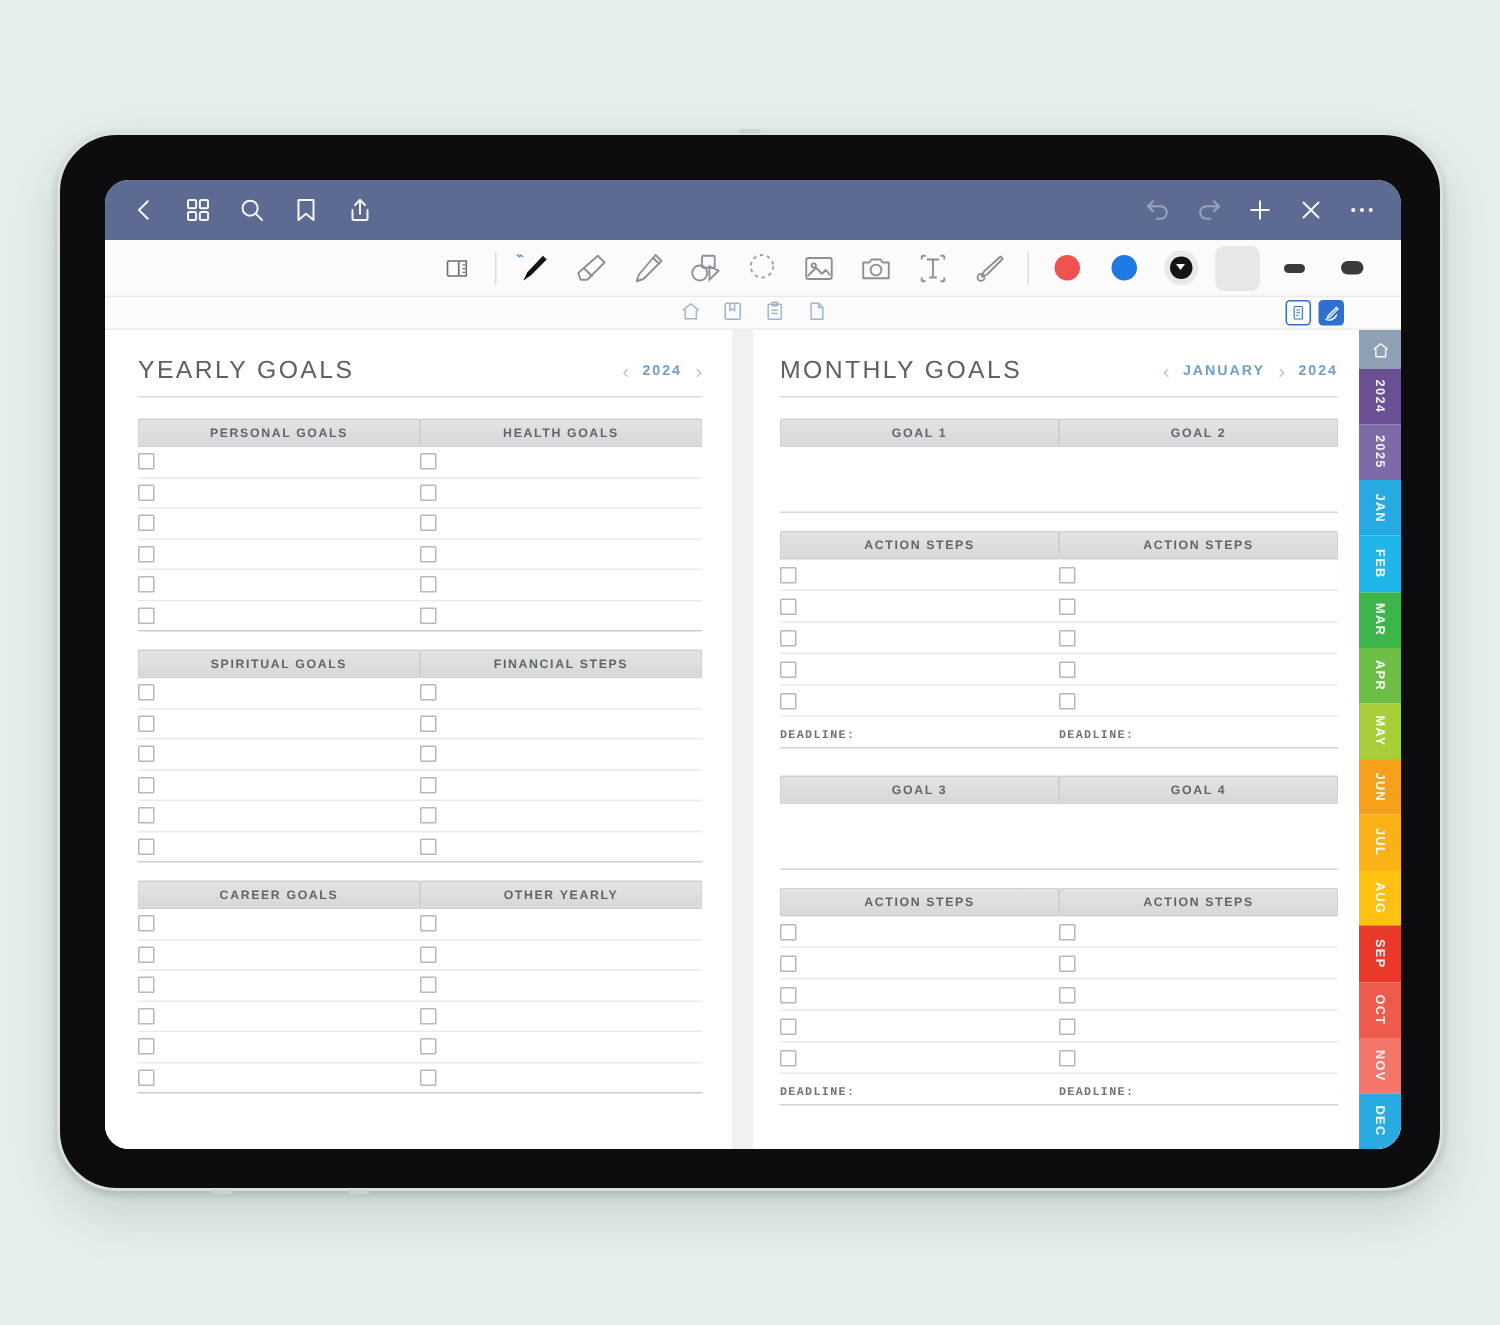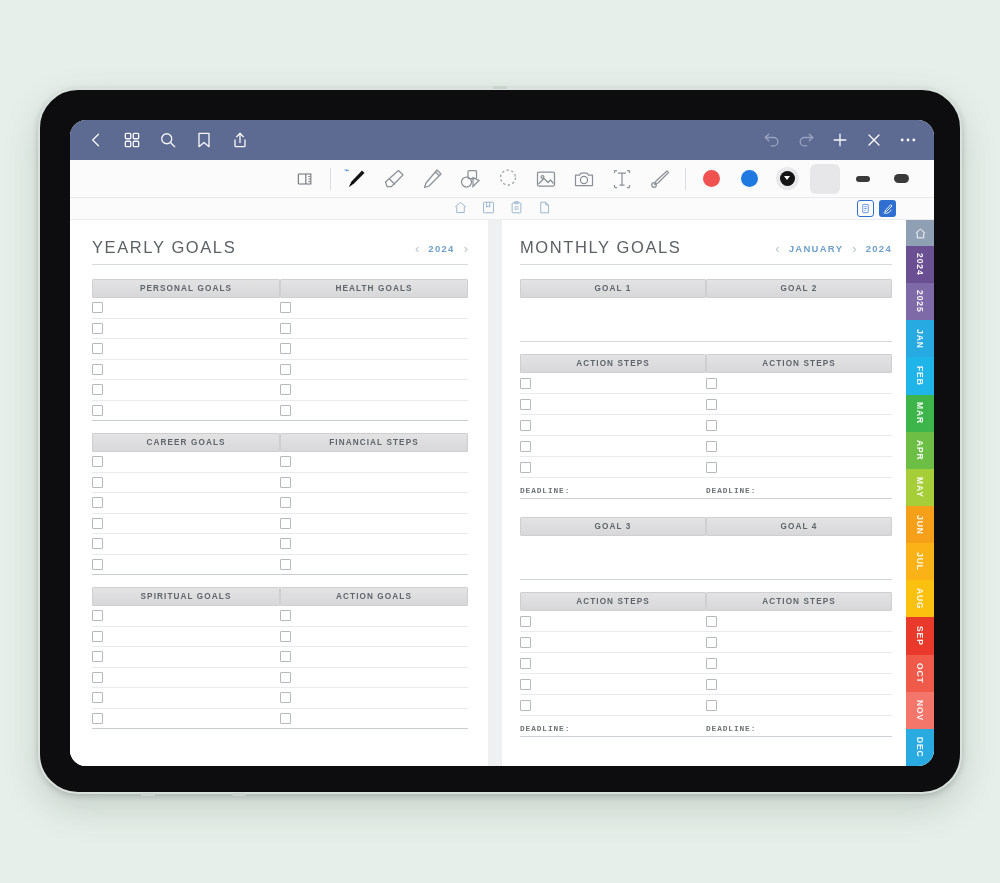--- a/index.html
+++ b/index.html
@@ -395,52 +395,52 @@
                       <span class="row-line"></span>
                     </div>
                   <div class="row">
                       <span class="cb"></span>
                       <span class="row-line"></span>
                     </div>
                 </div>
               </div>
               <div class="sec">
                 <div class="sec-head">
+                    <span>SPIRITUAL GOALS</span>
+                  </div>
+                <div>
+                  <div class="row">
+                      <span class="cb"></span>
+                      <span class="row-line"></span>
+                    </div>
+                  <div class="row">
+                      <span class="cb"></span>
+                      <span class="row-line"></span>
+                    </div>
+                  <div class="row">
+                      <span class="cb"></span>
+                      <span class="row-line"></span>
+                    </div>
+                  <div class="row">
+                      <span class="cb"></span>
+                      <span class="row-line"></span>
+                    </div>
+                  <div class="row">
+                      <span class="cb"></span>
+                      <span class="row-line"></span>
+                    </div>
+                  <div class="row">
+                      <span class="cb"></span>
+                      <span class="row-line"></span>
+                    </div>
+                </div>
+              </div>
+              <div class="sec">
+                <div class="sec-head">
                     <span>CAREER GOALS</span>
-                  </div>
-                <div>
-                  <div class="row">
-                      <span class="cb"></span>
-                      <span class="row-line"></span>
-                    </div>
-                  <div class="row">
-                      <span class="cb"></span>
-                      <span class="row-line"></span>
-                    </div>
-                  <div class="row">
-                      <span class="cb"></span>
-                      <span class="row-line"></span>
-                    </div>
-                  <div class="row">
-                      <span class="cb"></span>
-                      <span class="row-line"></span>
-                    </div>
-                  <div class="row">
-                      <span class="cb"></span>
-                      <span class="row-line"></span>
-                    </div>
-                  <div class="row">
-                      <span class="cb"></span>
-                      <span class="row-line"></span>
-                    </div>
-                </div>
-              </div>
-              <div class="sec">
-                <div class="sec-head">
-                    <span>SPIRITUAL GOALS</span>
                   </div>
                 <div>
                   <div class="row">
                       <span class="cb"></span>
                       <span class="row-line"></span>
                     </div>
                   <div class="row">
                       <span class="cb"></span>
                       <span class="row-line"></span>
                     </div>
@@ -522,21 +522,21 @@
                       <span class="row-line"></span>
                     </div>
                   <div class="row">
                       <span class="cb"></span>
                       <span class="row-line"></span>
                     </div>
                 </div>
               </div>
               <div class="sec">
                 <div class="sec-head">
-                    <span>ACTION GOALS</span>
+                    <span>OTHER YEARLY</span>
                   </div>
                 <div>
                   <div class="row">
                       <span class="cb"></span>
                       <span class="row-line"></span>
                     </div>
                   <div class="row">
                       <span class="cb"></span>
                       <span class="row-line"></span>
                     </div>

